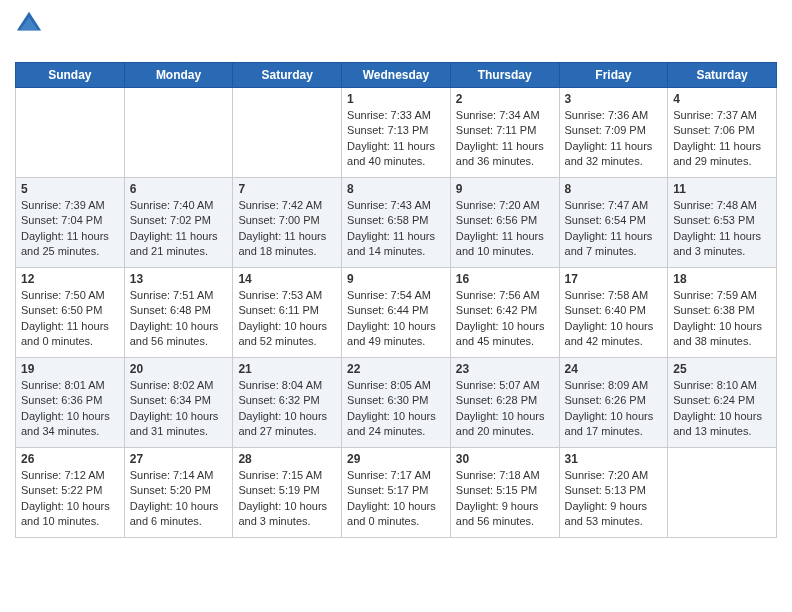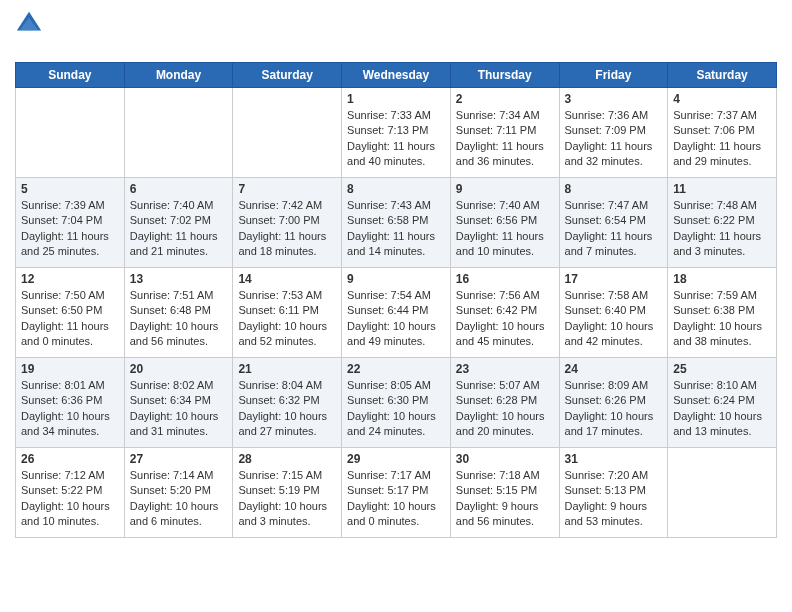--- a/index.html
+++ b/index.html
@@ -185,36 +185,36 @@
         </td>
         <td>
           <span class="day-number">8</span>
           <div class="day-info">Sunrise: 7:43 AM
 Sunset: 6:58 PM
 Daylight: 11 hours
 and 14 minutes.</div>
         </td>
         <td>
           <span class="day-number">9</span>
-          <div class="day-info">Sunrise: 7:40 AM
+          <div class="day-info">Sunrise: 7:20 AM
 Sunset: 6:56 PM
 Daylight: 11 hours
 and 10 minutes.</div>
         </td>
         <td>
           <span class="day-number">8</span>
           <div class="day-info">Sunrise: 7:47 AM
 Sunset: 6:54 PM
 Daylight: 11 hours
 and 7 minutes.</div>
         </td>
         <td>
           <span class="day-number">11</span>
           <div class="day-info">Sunrise: 7:48 AM
-Sunset: 6:22 PM
+Sunset: 6:53 PM
 Daylight: 11 hours
 and 3 minutes.</div>
         </td>
       </tr>
       <tr>
         <td>
           <span class="day-number">12</span>
           <div class="day-info">Sunrise: 7:50 AM
 Sunset: 6:50 PM
 Daylight: 11 hours

